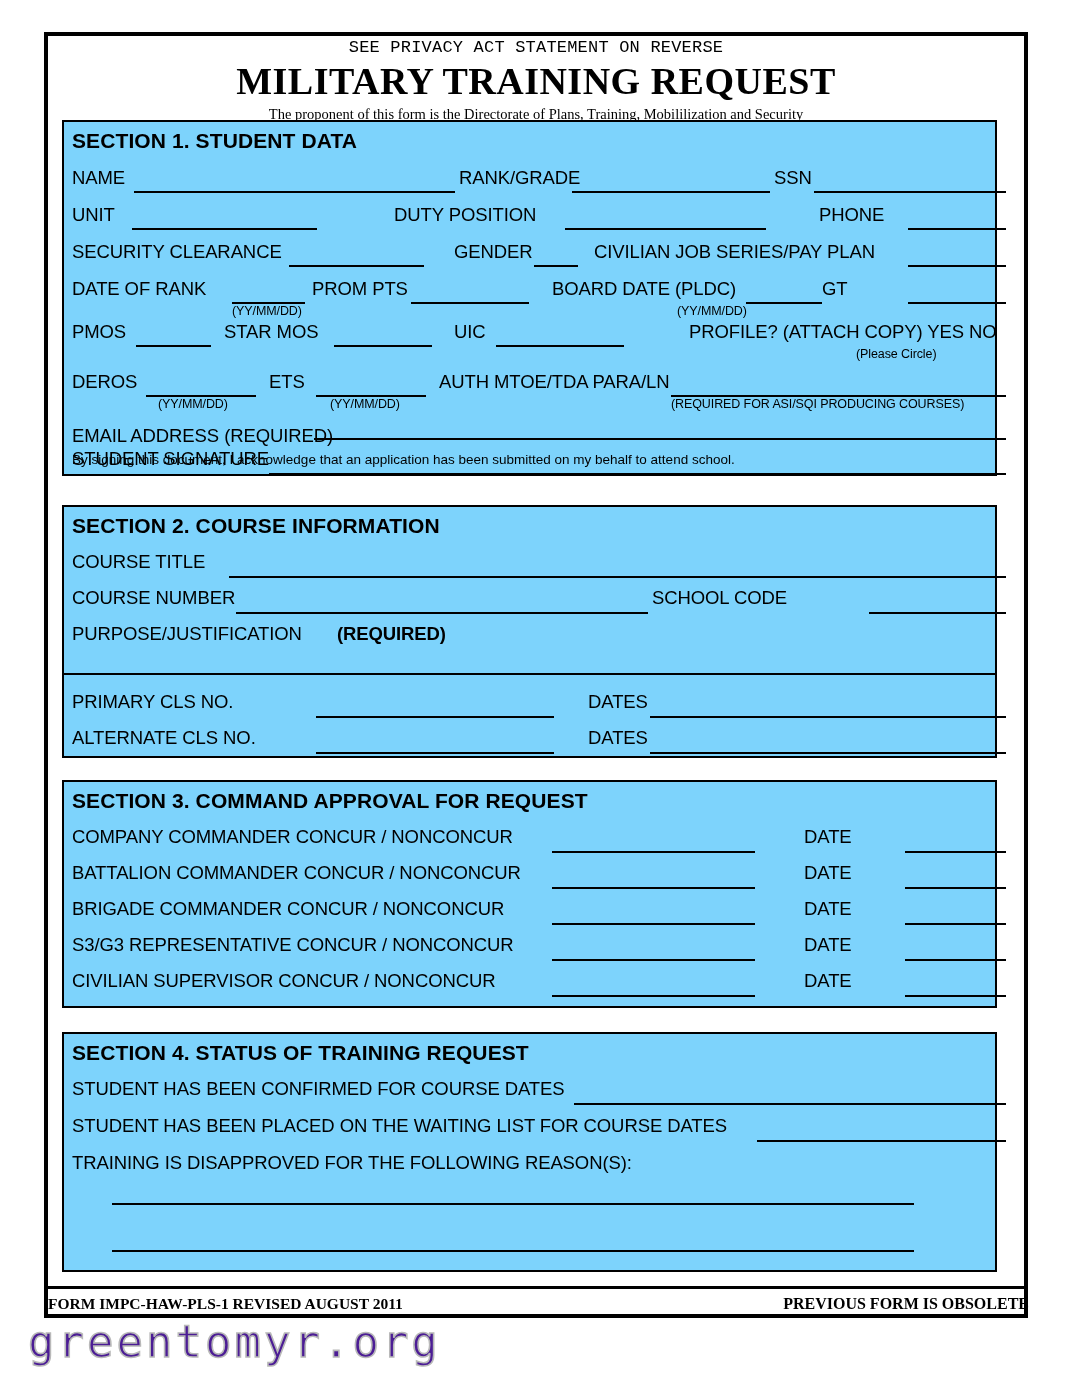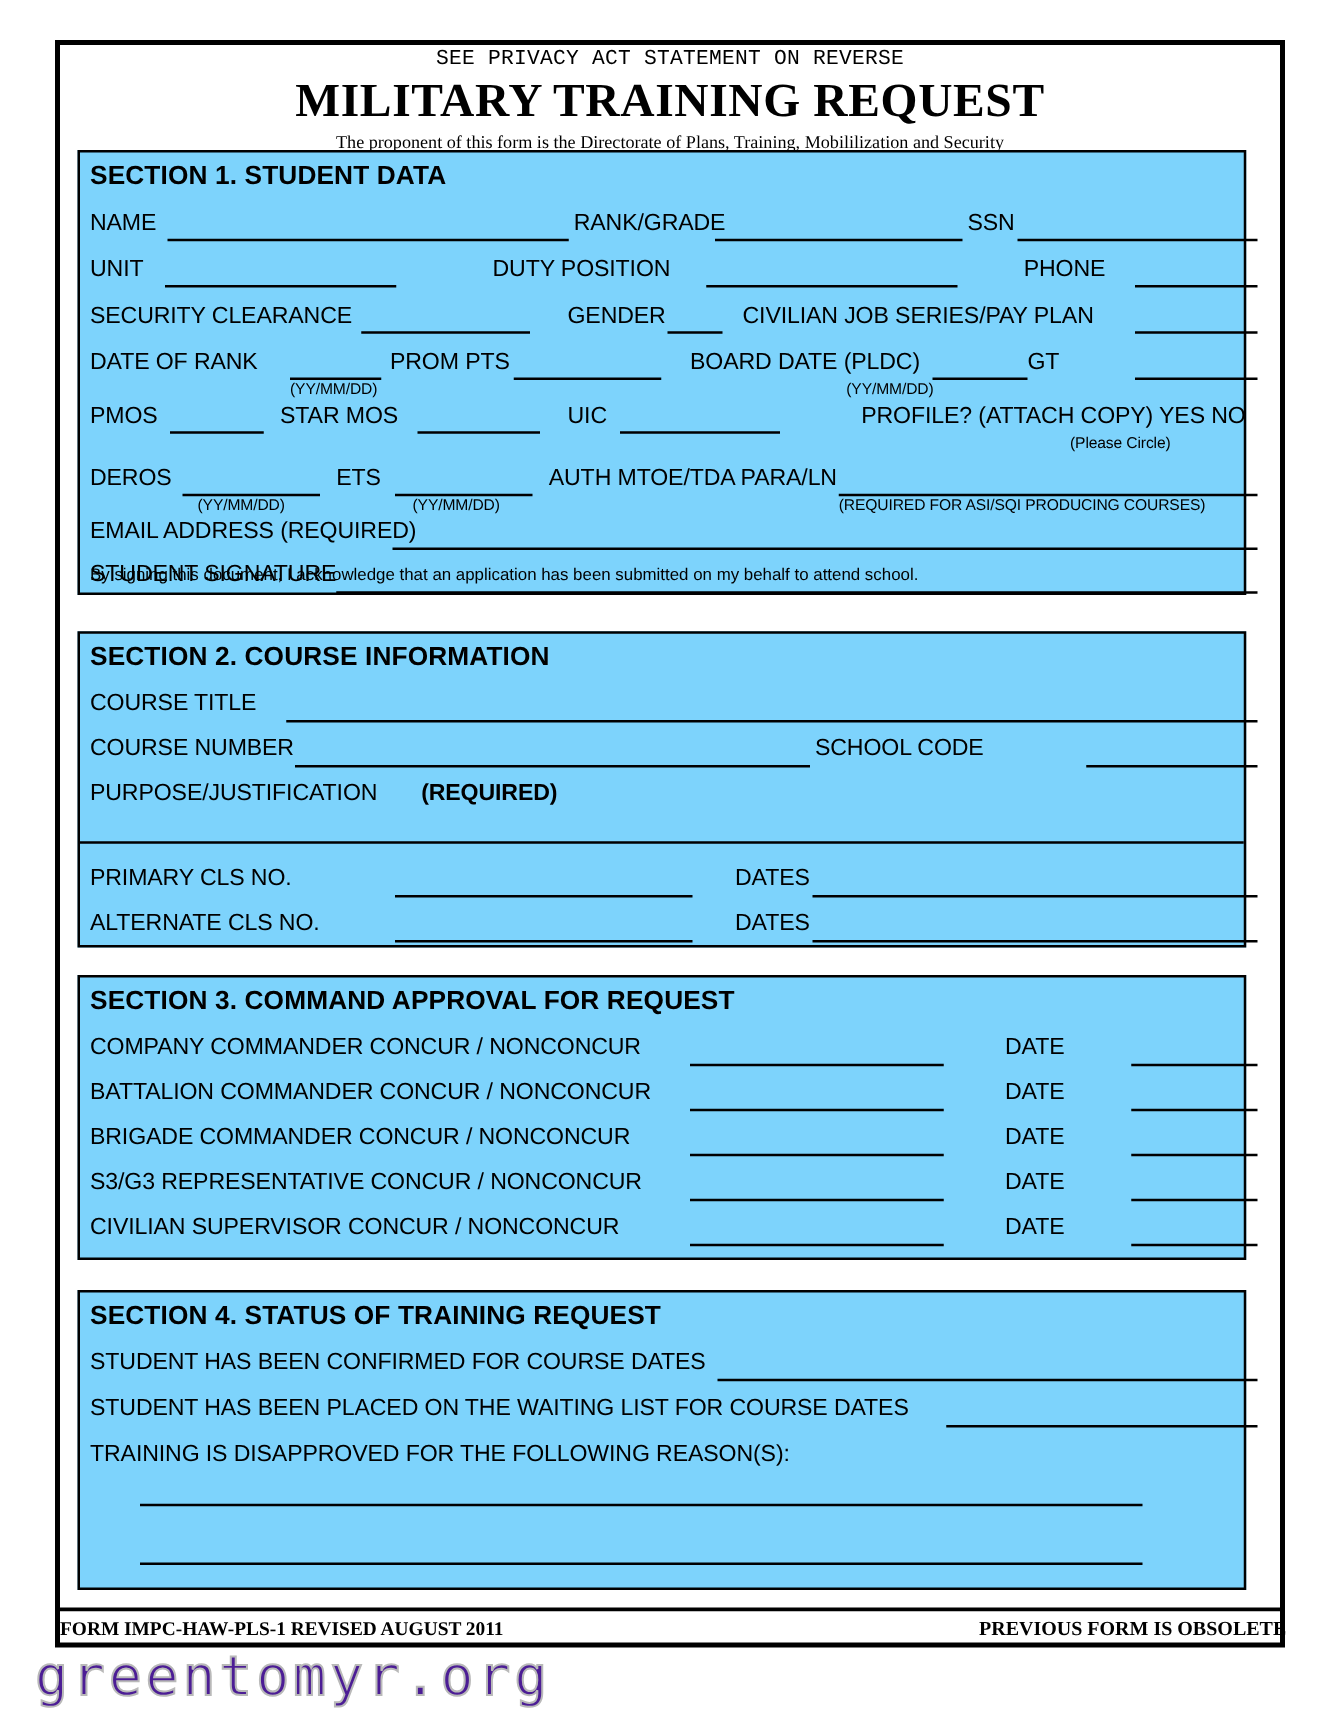--- a/index.html
+++ b/index.html
@@ -224,21 +224,21 @@
     <span class="lbl small" style="left:94px; top:26px;">(YY/MM/DD)</span>
     <span class="lbl" style="left:205px; top:0px;">ETS</span>
     <span class="fill thin" style="left:252px; top:24px; width:110px;"></span>
     <span class="lbl small" style="left:266px; top:26px;">(YY/MM/DD)</span>
     <span class="lbl" style="left:375px; top:0px;">AUTH MTOE/TDA PARA/LN</span>
     <span class="fill" style="left:607px; top:24px; width:335px;"></span>
     <span class="lbl small" style="left:607px; top:26px;">(REQUIRED FOR ASI/SQI PRODUCING COURSES)</span>
   </div>
 
   <div class="row" style="height:35px;">
-    <span class="lbl" style="left:8px; top:2px;">EMAIL ADDRESS (REQUIRED)</span>
+    <span class="lbl" style="left:8px; top:14px;">EMAIL ADDRESS (REQUIRED)</span>
     <span class="fill" style="left:250px; top:27px; width:692px;"></span>
   </div>
 
   <div class="row" style="height:33px;">
     <span class="lbl" style="left:8px; top:2px;">STUDENT SIGNATURE</span>
     <span class="fill" style="left:205px; top:27px; width:737px;"></span>
   </div>
 
   <span class="note-bold" style="left:8px; top:330px;">By signing this document, I acknowledge that an application has been submitted on my behalf to attend school.</span>
 </div>

